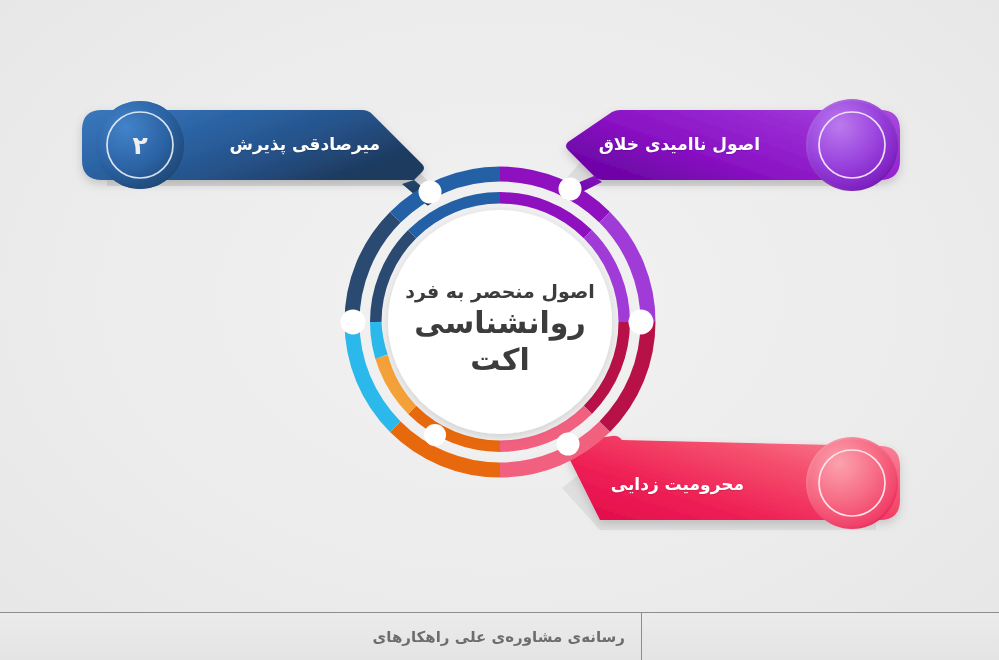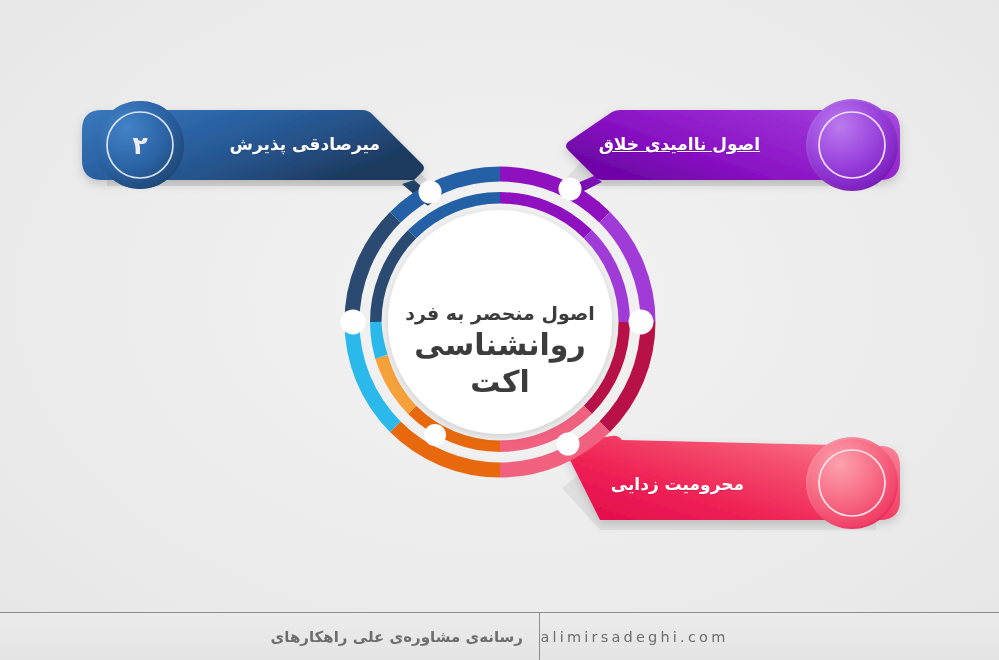--- a/index.html
+++ b/index.html
@@ -23,21 +23,20 @@
   #wheel svg{display:block;}
 
   .center-text{
     position:absolute;left:calc(50% - 120px);top:calc(50% - 42px);
     width:240px;text-align:center;
     direction:rtl;pointer-events:none;
   }
   .center-line1{
     font-size:19px;font-weight:bold;color:#3c3c3c;letter-spacing:0px;
     line-height:1.25;
-    margin-top:22px;
   }
   .center-line2{
     font-size:30px;font-weight:bold;color:#3c3c3c;
     line-height:1.25;margin-top:0;
   }
 
   
   .banner{position:absolute;}
   .banner svg{display:block;overflow:visible;}
   .banner-label{
@@ -47,21 +46,21 @@
   }
   .badge-num{
     position:absolute;direction:rtl;color:#f0eef2;
     font-size:25px;font-weight:bold;
     display:flex;align-items:center;justify-content:center;
     pointer-events:none;
   }
 
   
   #banner-1{left:568px;top:88px;width:352px;height:122px;}
-  #banner-1 .banner-label{right:160px;top:46px;text-decoration:underline;}
+  #banner-1 .banner-label{right:160px;top:46px;}
 
   
   #banner-2{left:62px;top:88px;width:380px;height:122px;}
   #banner-2 .banner-label{right:62px;top:46px;}
   #banner-2 .badge-num{left:0px;top:0px;}
 
   
   #banner-3{left:560px;top:424px;width:364px;height:126px;}
   #banner-3 .banner-label{right:180px;top:50px;}
 
@@ -302,19 +301,18 @@
     </svg>
 
     <div class="center-text">
       <div class="center-line1">اصول منحصر به فرد</div>
       <div class="center-line2">روانشناسی اکت</div>
     </div>
   </div>
 
   <div id="footer">
     <div id="footer-inner">
-      <div id="footer-site">alimirsadeghi.com</div>
       <div id="footer-divider"></div>
       <div id="footer-brand">رسانه‌ی مشاوره‌ی علی راهکارهای</div>
     </div>
   </div>
 
 </div>
 
 </body></html>

